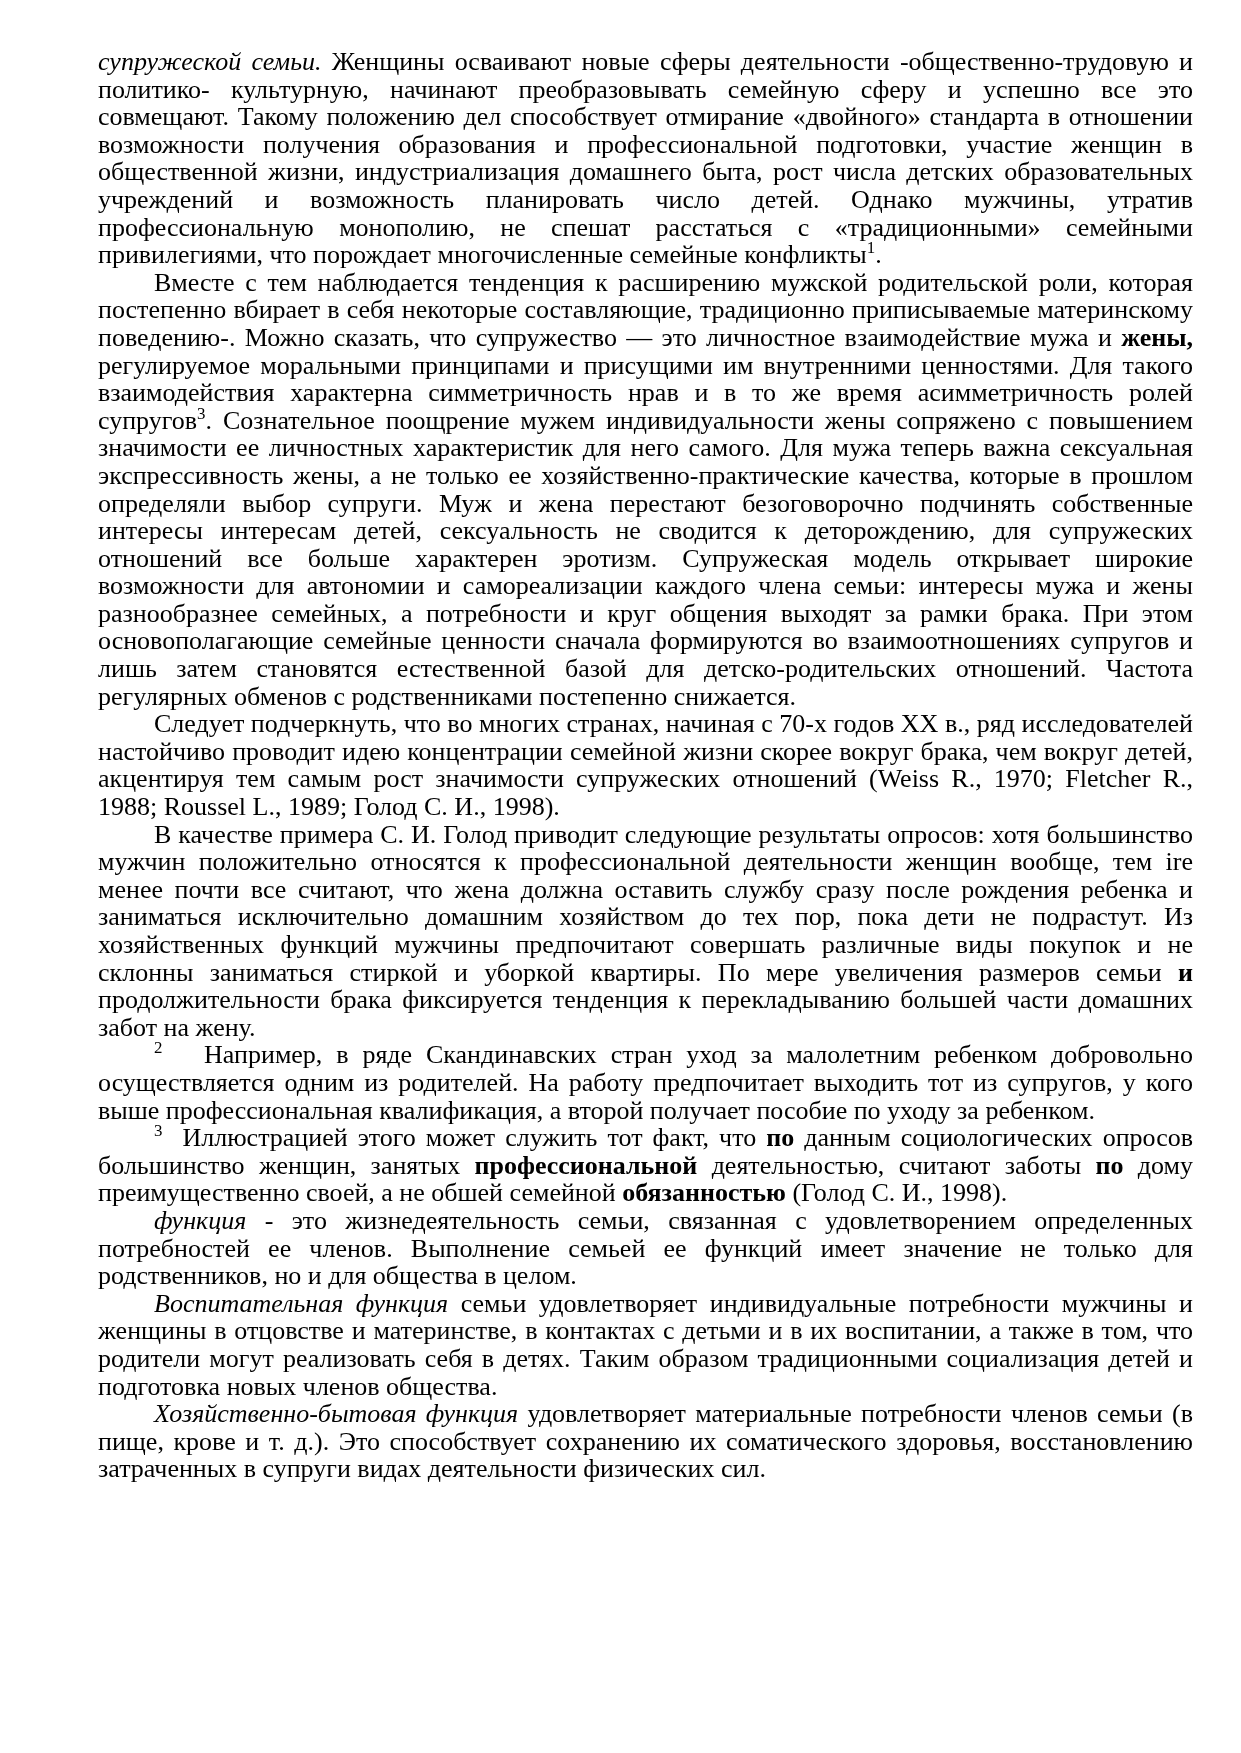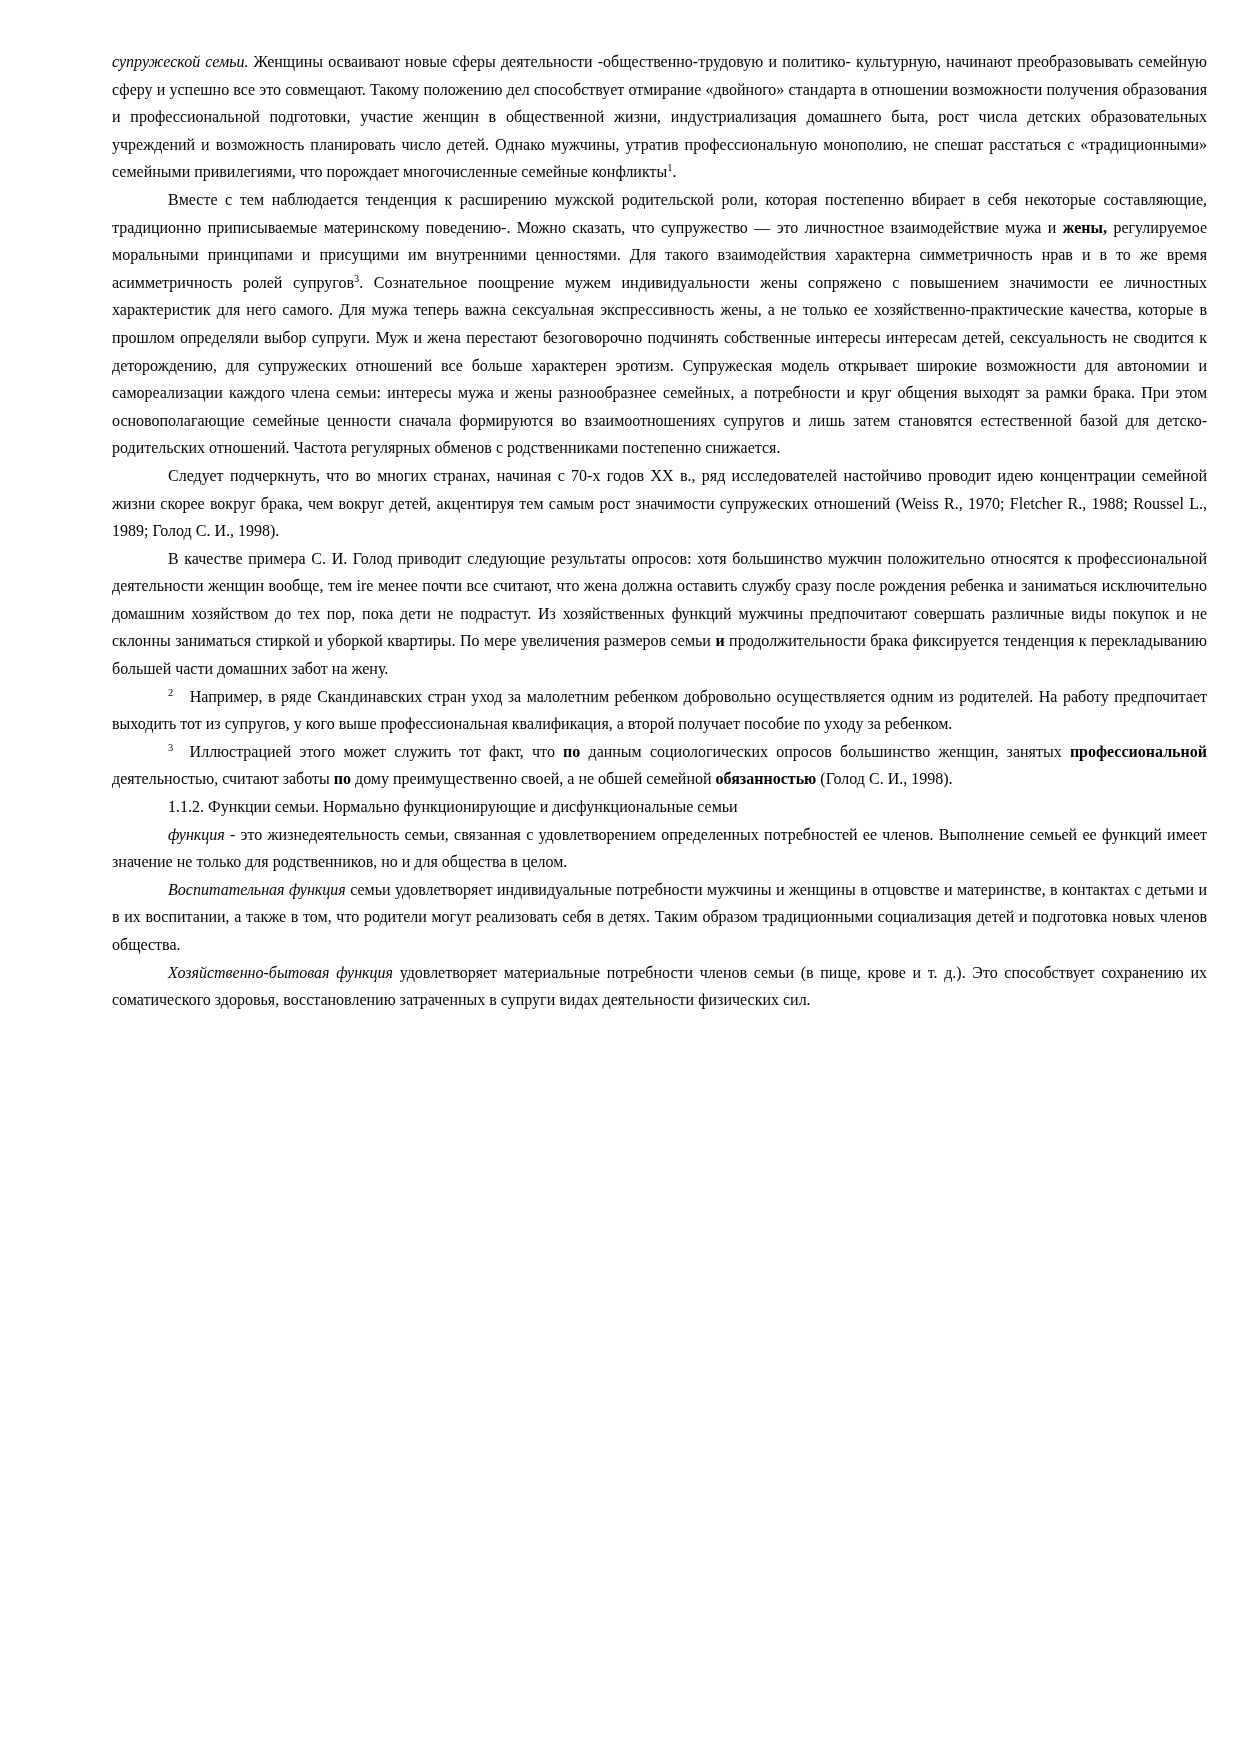--- a/index.html
+++ b/index.html
@@ -7,26 +7,26 @@
     padding: 0;
     width: 1241px;
     height: 1753px;
     overflow: hidden;
   }
   body {
     background: #ffffff;
   }
   .page {
     position: absolute;
-    left: 112px;
+    left: 98px;
     top: 48px;
     width: 1095px;
     color: #000000;
     font-family: "Liberation Serif", "DejaVu Serif", serif;
-    font-size: 16px;
+    font-size: 26px;
     line-height: 27.6px;
     text-align: justify;
   }
   .page p {
     margin: 0;
     padding: 0;
   }
   .page p.indent {
     text-indent: 56px;
   }
@@ -42,18 +42,17 @@
 <body style="background: rgb(255, 255, 255);">
 
 <div class="page">
   <div id="text-column" style="color: rgb(0, 0, 0);">
       <p><span class="run-i">супружеской семьи.</span><span class="run-n"> Женщины осваивают новые сферы деятельности -общественно-трудовую и политико- культурную, начинают преобразовывать семейную сферу и успешно все это совмещают. Такому положению дел способствует отмирание «двойного» стандарта в отношении возможности получения образования и профессиональной подготовки, участие женщин в общественной жизни, индустриализация домашнего быта, рост числа детских образовательных учреждений и возможность планировать число детей. Однако мужчины, утратив профессиональную монополию, не спешат расстаться с «традиционными» семейными привилегиями, что порождает многочисленные семейные конфликты</span><span class="run-sup">1</span><span class="run-n">.</span></p>
       <p class="indent"><span class="run-n">Вместе с тем наблюдается тенденция к расширению мужской родительской роли, которая постепенно вбирает в себя некоторые составляющие, традиционно приписываемые материнскому поведению-. Можно сказать, что супружество — это личностное взаимодействие мужа и </span><span class="run-b">жены,</span><span class="run-n"> регулируемое моральными принципами и присущими им внутренними ценностями. Для такого взаимодействия характерна симметричность нрав и в то же время асимметричность ролей супругов</span><span class="run-sup">3</span><span class="run-n">. Сознательное поощрение мужем индивидуальности жены сопряжено с повышением значимости ее личностных характеристик для него самого. Для мужа теперь важна сексуальная экспрессивность жены, а не только ее хозяйственно-практические качества, которые в прошлом определяли выбор супруги. Муж и жена перестают безоговорочно подчинять собственные интересы интересам детей, сексуальность не сводится к деторождению, для супружеских отношений все больше характерен эротизм. Супружеская модель открывает широкие возможности для автономии и самореализации каждого члена семьи: интересы мужа и жены разнообразнее семейных, а потребности и круг общения выходят за рамки брака. При этом основополагающие семейные ценности сначала формируются во взаимоотношениях супругов и лишь затем становятся естественной базой для детско-родительских отношений. Частота регулярных обменов с родственниками постепенно снижается.</span></p>
       <p class="indent"><span class="run-n">Следует подчеркнуть, что во многих странах, начиная с 70-х годов XX в., ряд исследователей настойчиво проводит идею концентрации семейной жизни скорее вокруг брака, чем вокруг детей, акцентируя тем самым рост значимости супружеских отношений (Weiss R., 1970; Fletcher R., 1988; Roussel L., 1989; Голод С. И., 1998).</span></p>
       <p class="indent"><span class="run-n">В качестве примера С. И. Голод приводит следующие результаты опросов: хотя большинство мужчин положительно относятся к профессиональной деятельности женщин вообще, тем ire менее почти все считают, что жена должна оставить службу сразу после рождения ребенка и заниматься исключительно домашним хозяйством до тех пор, пока дети не подрастут. Из хозяйственных функций мужчины предпочитают совершать различные виды покупок и не склонны заниматься стиркой и уборкой квартиры. По мере увеличения размеров семьи </span><span class="run-b">и</span><span class="run-n"> продолжительности брака фиксируется тенденция к перекладыванию большей части домашних забот на жену.</span></p>
       <p class="indent"><span class="run-sup">2</span><span class="run-n">&nbsp;&nbsp; Например, в ряде Скандинавских стран уход за малолетним ребенком добровольно осуществляется одним из родителей. На работу предпочитает выходить тот из супругов, у кого выше профессиональная квалификация, а второй получает пособие по уходу за ребенком.</span></p>
       <p class="indent"><span class="run-sup">3</span><span class="run-n">&nbsp; Иллюстрацией этого может служить тот факт, что </span><span class="run-b">по</span><span class="run-n"> данным социологических опросов большинство женщин, занятых </span><span class="run-b">профессиональной</span><span class="run-n"> деятельностью, считают заботы </span><span class="run-b">по</span><span class="run-n"> дому преимущественно своей, а не обшей семейной </span><span class="run-b">обязанностью</span><span class="run-n"> (Голод С. И., 1998).</span></p>
-      <p class="indent"><span class="run-n">1.1.2. Функции семьи. Нормально функционирующие и дисфункциональные семьи</span></p>
       <p class="indent"><span class="run-i">функция</span><span class="run-n"> - это жизнедеятельность семьи, связанная с удовлетворением определенных потребностей ее членов. Выполнение семьей ее функций имеет значение не только для родственников, но и для общества в целом.</span></p>
       <p class="indent"><span class="run-i">Воспитательная функция</span><span class="run-n"> семьи удовлетворяет индивидуальные потребности мужчины и женщины в отцовстве и материнстве, в контактах с детьми и в их воспитании, а также в том, что родители могут реализовать себя в детях. Таким образом традиционными социализация детей и подготовка новых членов общества.</span></p>
       <p class="indent"><span class="run-i">Хозяйственно-бытовая функция</span><span class="run-n"> удовлетворяет материальные потребности членов семьи (в пище, крове и т. д.). Это способствует сохранению их соматического здоровья, восстановлению затраченных в супруги видах деятельности физических сил.</span></p>
     </div>
 </div>
 
 </body></html>

